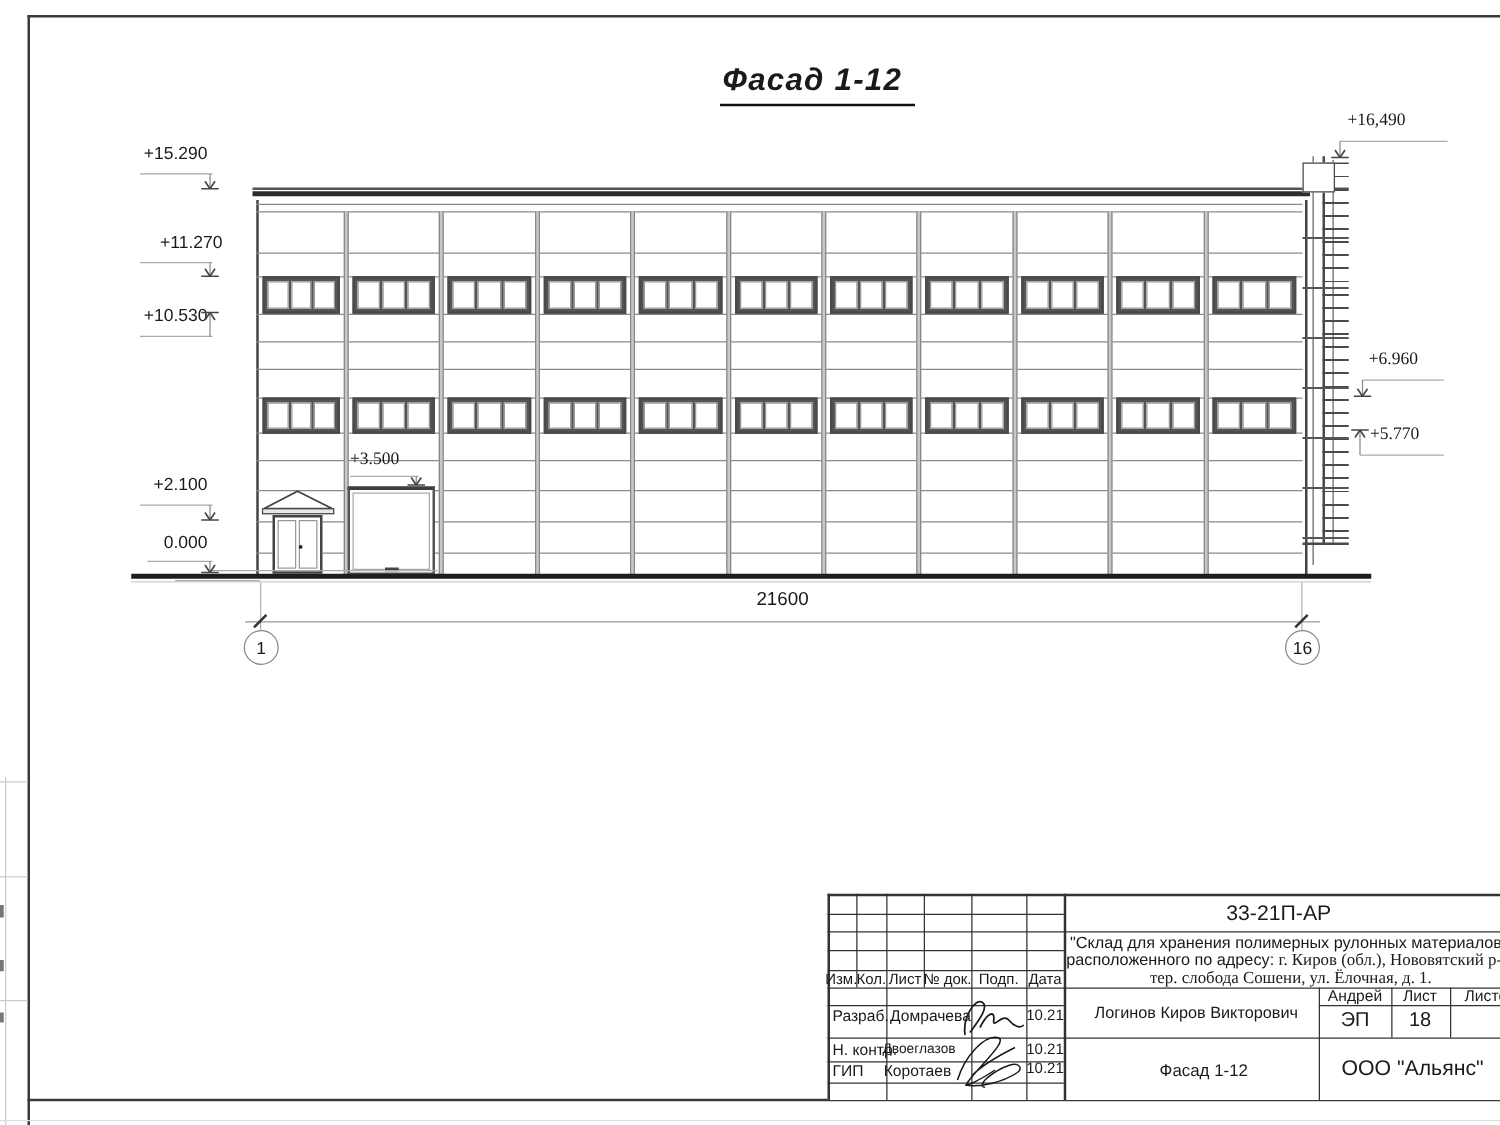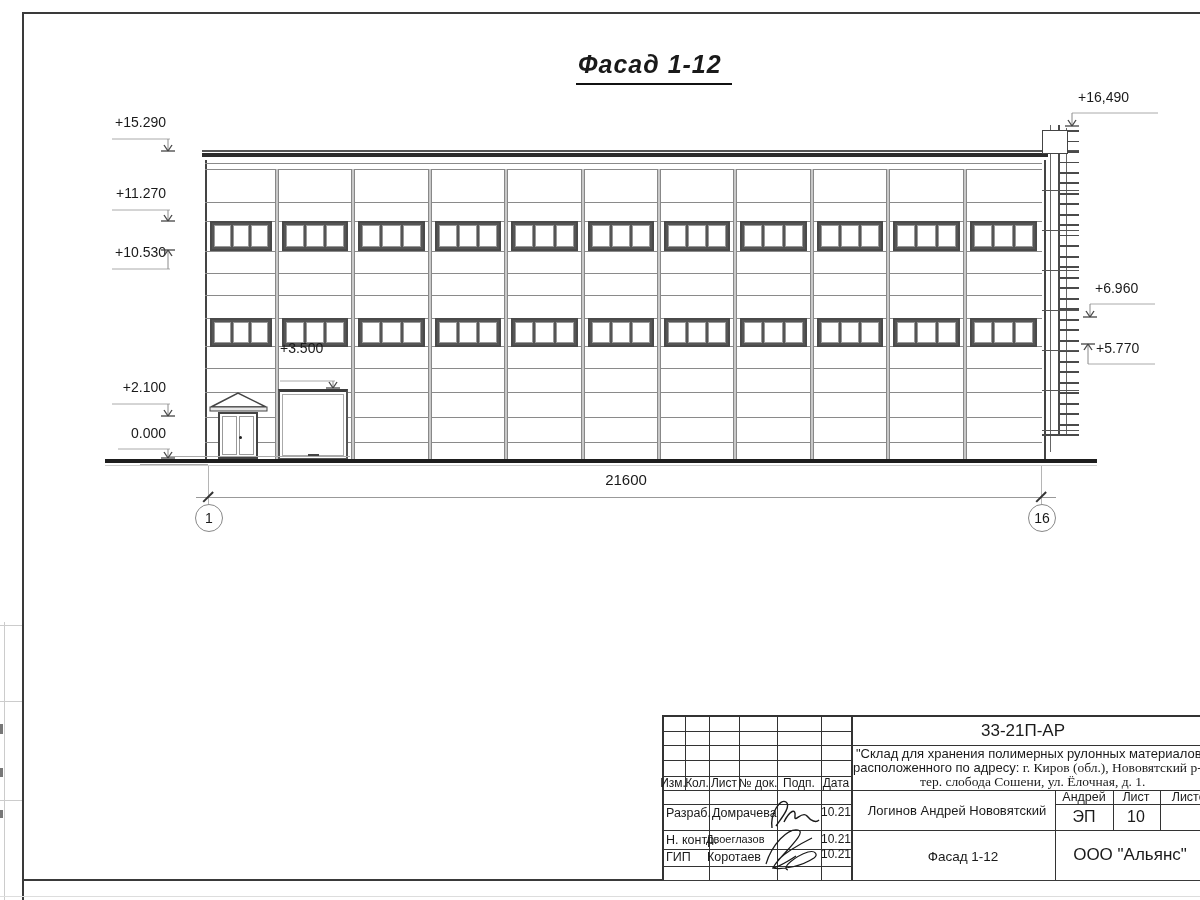--- a/index.html
+++ b/index.html
@@ -40,21 +40,21 @@
   #sill-line{left:168px;top:456px;width:182px;height:1px;background:#aaa;}
   
   .rail{position:absolute;background:#4a4a4a;}
   #rungs{left:1058px;top:130px;width:21px;height:304px;
          background:repeating-linear-gradient(to bottom,#4a4a4a 0 1.5px,transparent 1.5px 10.5px);}
   #hoops{left:1042px;top:150px;width:37px;height:288px;
          background:repeating-linear-gradient(to bottom,#555 0 1.5px,transparent 1.5px 40px);}
   #ladder-box{left:1042px;top:130px;width:24px;height:22px;border:1.5px solid #444;background:#fff;}
   
   .lvl{position:absolute;font-size:14px;white-space:nowrap;}
-  .lvl.r{text-align:left;}
+  .lvl.r{text-align:left;font-family:Liberation Serif, serif;}
   .lvl.l{width:88px;text-align:right;}
   
   .ext{position:absolute;width:1px;background:#b5b5b5;}
   #dimline{left:196px;top:497px;width:860px;height:1px;background:#999;}
   .slash{position:absolute;width:14px;height:1.5px;background:#333;transform:rotate(-45deg);}
   #dimtext{left:596px;top:471px;width:60px;text-align:center;font-size:15px;background:#fff;}
   .axis-circle{position:absolute;width:26px;height:26px;border:1.2px solid #888;border-radius:50%;
                display:flex;align-items:center;justify-content:center;font-size:14px;background:#fff;}
   
   #stamp{left:662px;top:715px;width:538px;height:165px;border-left:2px solid #333;
@@ -253,21 +253,21 @@
 
 <div id="marks">
       <div class="lvl l" style="left: 78px; top: 114px;">+15.290</div>
       <svg width="74" height="17" viewBox="104 137 74 17" style="position: absolute; left: 104px; top: 137px;">
         <line x1="112" y1="139" x2="170" y2="139" stroke="#aaa" stroke-width="1"></line>
         <line x1="168" y1="139" x2="168" y2="151" stroke="#8a8a8a" stroke-width="1"></line>
         <line x1="168" y1="151" x2="164" y2="145" stroke="#444" stroke-width="1.3"></line>
         <line x1="168" y1="151" x2="172" y2="145" stroke="#444" stroke-width="1.3"></line>
         <line x1="161" y1="151" x2="175" y2="151" stroke="#444" stroke-width="1.3"></line>
       </svg>
-      <div class="lvl l" style="left: 78px; top: 185px;">+11.270</div>
+      <div class="lvl l" style="left: 90px; top: 185px;">+11.270</div>
       <svg width="74" height="16" viewBox="104 208 74 16" style="position: absolute; left: 104px; top: 208px;">
         <line x1="112" y1="210" x2="170" y2="210" stroke="#aaa" stroke-width="1"></line>
         <line x1="168" y1="210" x2="168" y2="221" stroke="#8a8a8a" stroke-width="1"></line>
         <line x1="168" y1="221" x2="164" y2="215" stroke="#444" stroke-width="1.3"></line>
         <line x1="168" y1="221" x2="172" y2="215" stroke="#444" stroke-width="1.3"></line>
         <line x1="161" y1="221" x2="175" y2="221" stroke="#444" stroke-width="1.3"></line>
       </svg>
       <div class="lvl l" style="left: 78px; top: 244px;">+10.530</div>
       <svg width="74" height="24" viewBox="104 248 74 24" style="position: absolute; left: 104px; top: 248px;">
         <line x1="112" y1="269" x2="170" y2="269" stroke="#aaa" stroke-width="1"></line>
@@ -309,21 +309,21 @@
         <line x1="1083" y1="317" x2="1097" y2="317" stroke="#444" stroke-width="1.3"></line>
       </svg>
       <div class="lvl r" style="left: 1096px; top: 340px;">+5.770</div>
       <svg width="83" height="25" viewBox="1080 342 83 25" style="position: absolute; left: 1080px; top: 342px;">
         <line x1="1088" y1="364" x2="1155" y2="364" stroke="#aaa" stroke-width="1"></line>
         <line x1="1088" y1="364" x2="1088" y2="344" stroke="#8a8a8a" stroke-width="1"></line>
         <line x1="1088" y1="344" x2="1084" y2="350" stroke="#444" stroke-width="1.3"></line>
         <line x1="1088" y1="344" x2="1092" y2="350" stroke="#444" stroke-width="1.3"></line>
         <line x1="1081" y1="344" x2="1095" y2="344" stroke="#444" stroke-width="1.3"></line>
       </svg>
-      <div class="lvl r" style="left: 280px; top: 340px;">+3.500</div>
+      <div class="lvl r" style="left: 280px; top: 360px;">+3.500</div>
       <svg width="71" height="12" viewBox="272 379 71 12" style="position: absolute; left: 272px; top: 379px;">
         <line x1="280" y1="381" x2="335" y2="381" stroke="#aaa" stroke-width="1"></line>
         <line x1="333" y1="381" x2="333" y2="388" stroke="#8a8a8a" stroke-width="1"></line>
         <line x1="333" y1="388" x2="329" y2="382" stroke="#444" stroke-width="1.3"></line>
         <line x1="333" y1="388" x2="337" y2="382" stroke="#444" stroke-width="1.3"></line>
         <line x1="326" y1="388" x2="340" y2="388" stroke="#444" stroke-width="1.3"></line>
       </svg>
     </div>
 
 <div class="abs ext" style="left:208px;top:466px;height:42px;"></div>
@@ -388,19 +388,19 @@
   <path d="M6 32 C 4 18, 14 2, 20 6 C 26 10, 14 24, 10 30 M18 26 C 24 14, 30 12, 29 20 C 28 28, 36 14, 41 20 C 45 25, 50 27, 53 24" fill="none" stroke="#1a1a1a" stroke-width="1.4"></path>
 </svg>
 <svg class="abs" style="left:758px;top:824px;" width="66" height="48" viewBox="0 0 66 48">
   <path d="M8 40 C 14 20, 30 4, 40 6 C 50 8, 24 30, 16 42 C 12 47, 26 40, 38 32 M20 36 C 30 26, 46 18, 54 14 M14 44 C 26 46, 44 42, 56 34 C 60 31, 58 26, 50 28 C 38 32, 22 44, 30 46" fill="none" stroke="#1a1a1a" stroke-width="1.2"></path>
 </svg>
 
 <div class="cell-text lbl" style="left:1084px;top:797px;font-size:12.5px;">Андрей</div>
 <div class="cell-text lbl" style="left:1136px;top:797px;font-size:12.5px;">Лист</div>
 <div class="cell-text lbl" style="left:1192px;top:797px;font-size:12.5px;">Листов</div>
 <div class="cell-text" style="left:1084px;top:817px;font-size:16px;">ЭП</div>
-<div class="cell-text" style="left:1136px;top:817px;font-size:16px;">10</div>
+<div class="cell-text" style="left:1136px;top:817px;font-size:16px;">18</div>
 <div class="cell-text" style="left:1248px;top:817px;font-size:16px;">18</div>
-<div class="cell-text" style="left:957px;top:810px;font-size:13px;">Логинов Андрей Нововятский</div>
+<div class="cell-text" style="left:957px;top:810px;font-size:13px;">Логинов Киров Викторович</div>
 <div class="cell-text" style="left:963px;top:856px;font-size:13.5px;">Фасад 1-12</div>
 <div class="cell-text" style="left:1130px;top:855px;font-size:17px;">ООО "Альянс"</div>
 
 </div>
 
 </body></html>

